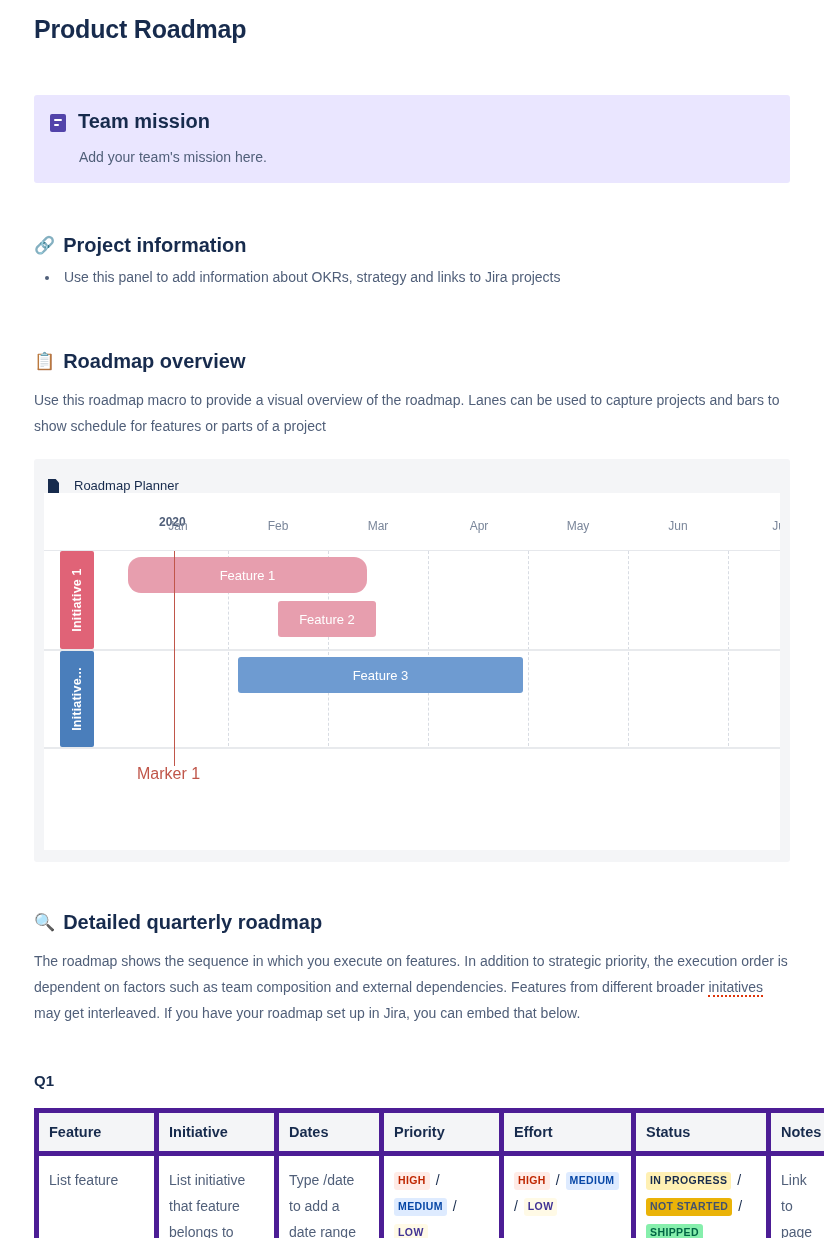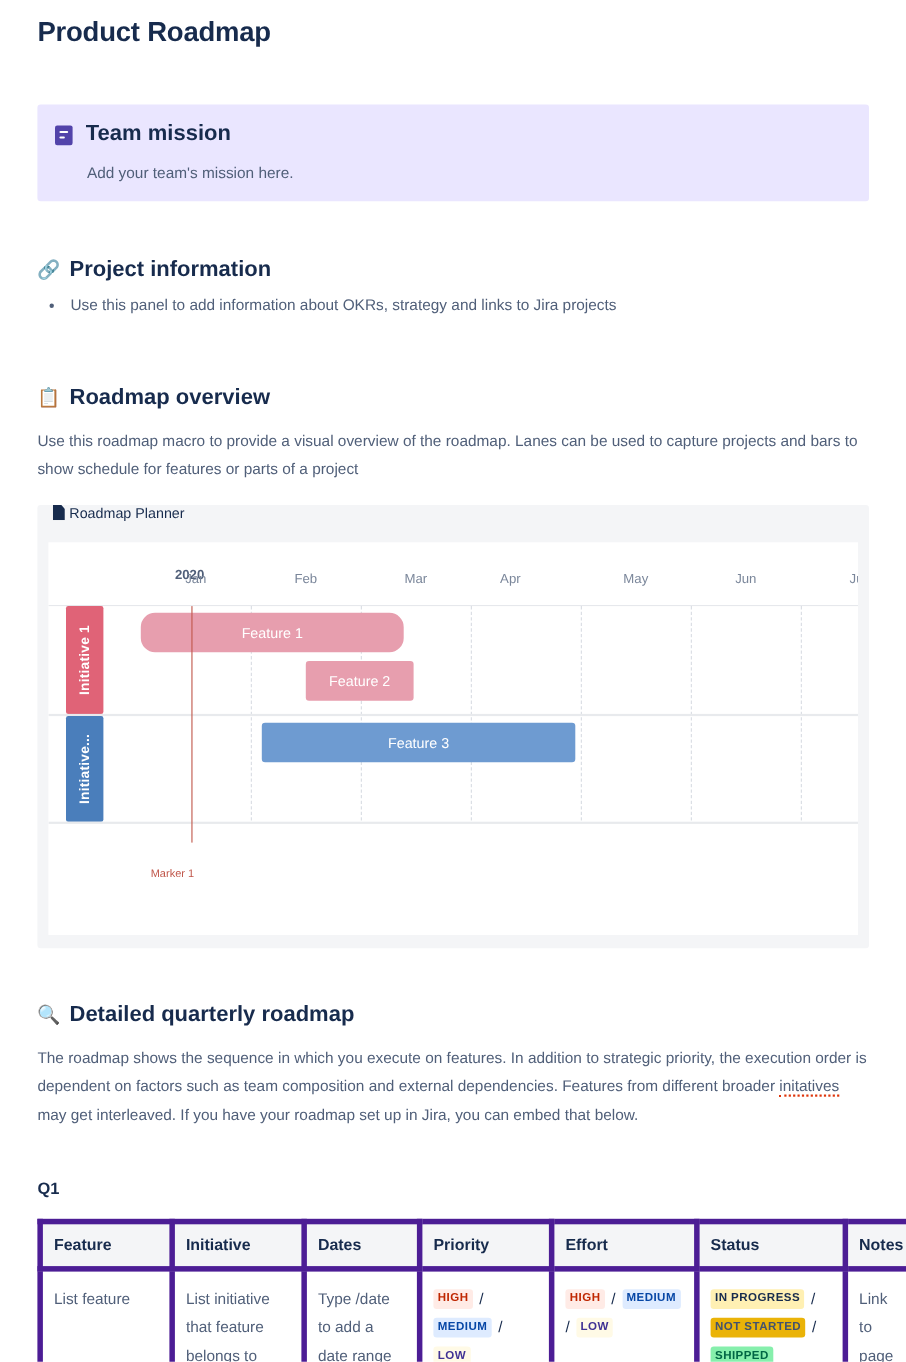--- a/index.html
+++ b/index.html
@@ -104,21 +104,21 @@
 
   
   .macro {
     margin-top: 20px;
     background: #f4f5f7;
     border-radius: 3px;
     padding: 0 0 12px 0;
     width: 756px;
   }
   .macro-header {
-    display: flex; align-items: flex-start; gap: 4px;
+    display: flex; align-items: flex-end; gap: 15px;
     height: 34px;
     padding: 0 14px;
     font-size: 13px;
     color: #172b4d;
     font-weight: 400;
   }
   .doc-icon {
     width: 11px; height: 14px;
     background: #172b4d;
     position: relative;
@@ -175,21 +175,21 @@
     color: #ffffff;
     font-size: 13px;
     display: flex; align-items: center; justify-content: center;
     height: 36px;
   }
 
   .marker-line {
     position: absolute; width: 1px; background: #c0564a; top: 58px; height: 215px;
   }
   .marker-label {
-    position: absolute; font-size: 10px; color: #c0564a; white-space: nowrap; margin-top: 24px;
+    position: absolute; font-size: 16px; color: #c0564a; white-space: nowrap;
   }
 
   
   .q-title {
     font-size: 15px; font-weight: 700; color: #172b4d;
     margin: 46px 0 0 0;
   }
   table.roadmap-table {
     margin-top: 19px;
     border-collapse: collapse;
@@ -269,21 +269,21 @@
       <div class="macro-header">
         <span class="doc-icon"></span>
         <span>Roadmap Planner</span>
       </div>
       <div class="chart-frame">
         <div class="axis" id="axis">
             <div class="year" style="left: 115px;">2020</div>
             <div class="mon" style="left: 134px;">Jan</div>
             <div class="mon" style="left: 234px;">Feb</div>
             <div class="mon" style="left: 334px;">Mar</div>
-            <div class="mon" style="left: 420px;">Apr</div>
+            <div class="mon" style="left: 435px;">Apr</div>
             <div class="mon" style="left: 534px;">May</div>
             <div class="mon" style="left: 634px;">Jun</div>
             <div class="mon" style="left: 736px;">Jul</div>
           </div>
         <div class="axis-line"></div>
         <div class="grid-area" id="grid">
             <div class="vgrid" style="left: 184px;"></div>
             <div class="vgrid" style="left: 284px;"></div>
             <div class="vgrid" style="left: 384px;"></div>
             <div class="vgrid" style="left: 484px;"></div>

